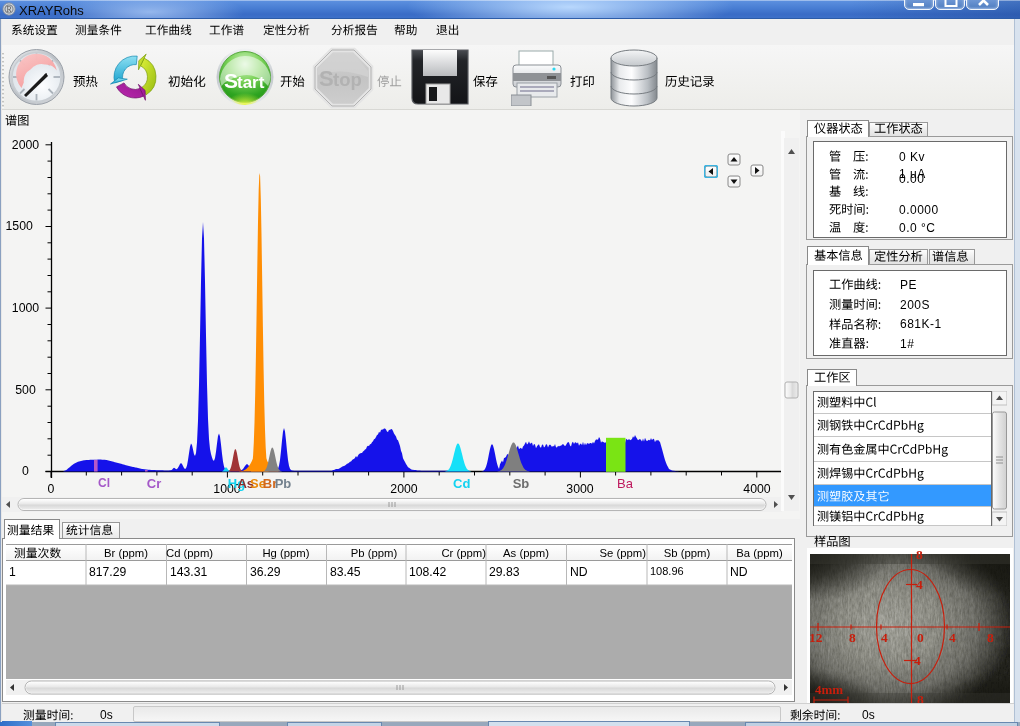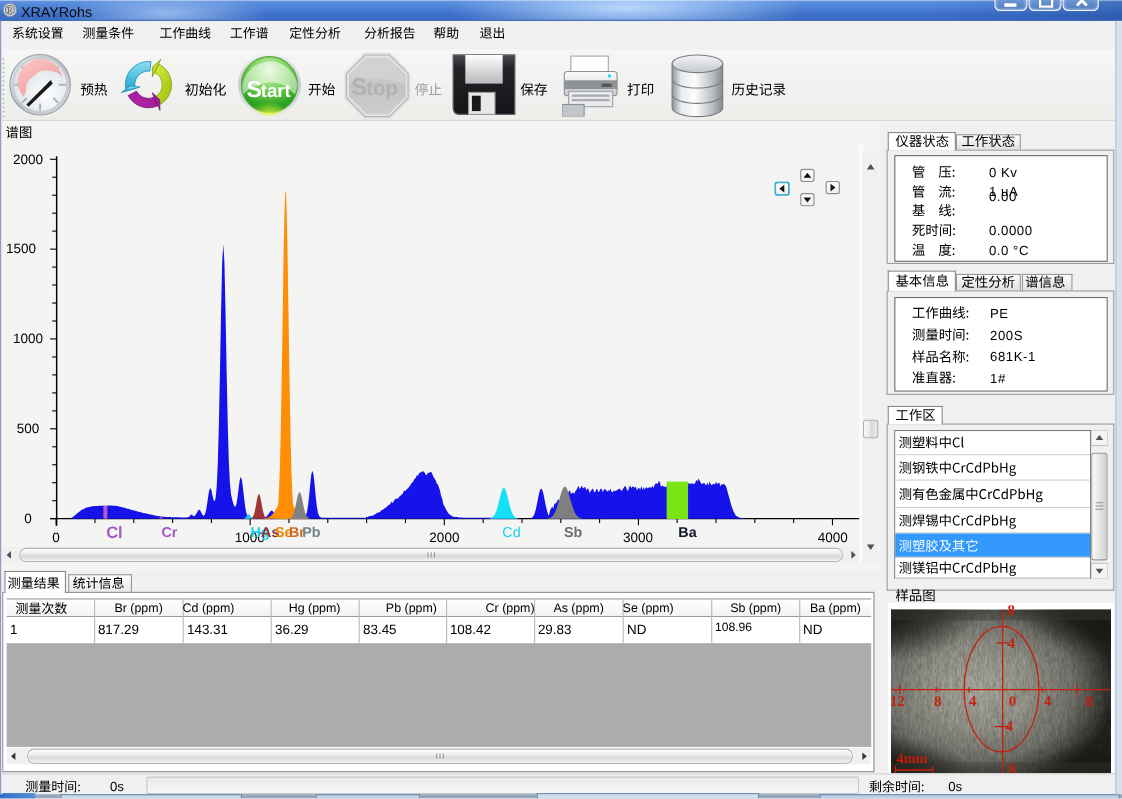--- a/index.html
+++ b/index.html
@@ -382,30 +382,30 @@
     <rect x="145" y="470.0" width="2.6" height="1.5" fill="#b558c8"></rect>
     <polygon points="220.9,471.5 220.9,471.5 221.6,471.4 222.3,471.2 223.0,470.8 223.7,470.0 224.4,469.0 225.1,467.9 225.8,467.3 226.5,467.4 227.2,468.3 227.9,469.4 228.6,470.3 229.3,471.0 230.0,471.3 230.7,471.4 231.4,471.5 231.4,471.5" fill="#14d2f0"></polygon>
     <polygon points="227.7,471.5 227.7,471.4 228.4,471.2 229.1,470.8 229.8,470.0 230.5,468.6 231.2,466.6 231.9,463.6 232.6,460.0 233.3,456.0 234.0,452.4 234.7,449.8 235.4,449.0 236.1,449.9 236.8,452.6 237.5,456.2 238.2,460.2 238.9,463.8 239.6,466.7 240.3,468.7 241.0,470.0 241.7,470.8 242.4,471.2 243.1,471.4 243.1,471.5" fill="#a03436"></polygon>
     <polygon points="238.8,471.5 238.8,471.4 239.5,471.3 240.2,471.3 240.9,471.2 241.6,471.0 242.3,470.9 243.0,470.7 243.7,470.4 244.4,470.1 245.1,469.7 245.8,469.3 246.5,468.7 247.2,468.1 247.9,467.3 248.6,466.4 249.3,465.4 250.0,464.4 250.7,463.2 251.4,461.9 252.1,460.6 252.8,459.2 253.5,457.8 254.2,456.5 254.9,455.1 255.6,453.9 256.3,452.8 257.0,451.9 257.7,451.2 258.4,450.6 259.1,450.3 259.8,450.3 260.5,450.5 261.2,450.9 261.9,451.6 262.6,452.4 263.3,453.4 264.0,454.6 264.7,455.9 265.4,457.2 266.1,458.6 266.8,460.0 267.5,461.4 268.2,462.7 268.9,463.9 269.6,465.0 270.3,466.0 271.0,466.9 271.7,467.7 272.4,468.4 273.1,469.0 273.8,469.5 274.5,470.0 275.2,470.3 275.9,470.6 276.6,470.8 277.3,471.0 278.0,471.1 278.7,471.2 279.4,471.3 280.1,471.4 280.8,471.4 280.8,471.5" fill="#ff8e04"></polygon>
     <polygon points="251.0,471.5 251.0,469.7 251.7,467.5 252.4,463.3 253.1,455.6 253.8,442.6 254.5,422.5 255.2,394.0 255.9,356.7 256.6,312.5 257.3,265.6 258.0,222.2 258.7,189.4 259.4,172.9 260.1,176.1 260.8,198.2 261.5,235.1 262.2,280.3 262.9,326.9 263.6,369.3 264.3,403.9 265.0,429.7 265.7,447.4 266.4,458.5 267.1,464.9 267.8,468.4 268.5,470.1 268.5,471.5" fill="#ff8e04"></polygon>
     <polygon points="262.7,471.5 262.7,471.4 263.4,471.2 264.1,470.9 264.8,470.4 265.5,469.6 266.2,468.4 266.9,466.7 267.6,464.4 268.3,461.6 269.0,458.3 269.7,454.9 270.4,451.7 271.1,449.2 271.8,447.7 272.5,447.4 273.2,448.4 273.9,450.5 274.6,453.5 275.3,456.8 276.0,460.2 276.7,463.3 277.4,465.8 278.1,467.8 278.8,469.2 279.5,470.1 280.2,470.7 280.9,471.1 281.6,471.3 282.3,471.4 282.3,471.5" fill="#828282"></polygon>
     <polygon points="444.9,471.5 444.9,471.3 445.6,471.2 446.3,471.0 447.0,470.7 447.7,470.3 448.4,469.7 449.1,468.9 449.8,467.7 450.5,466.3 451.2,464.5 451.9,462.3 452.6,459.8 453.3,457.0 454.0,454.1 454.7,451.3 455.4,448.6 456.1,446.3 456.8,444.6 457.5,443.6 458.2,443.4 458.9,444.0 459.6,445.4 460.3,447.4 461.0,449.9 461.7,452.7 462.4,455.6 463.1,458.5 463.8,461.1 464.5,463.4 465.2,465.4 465.9,467.1 466.6,468.4 467.3,469.3 468.0,470.0 468.7,470.6 469.4,470.9 470.1,471.1 470.8,471.3 471.5,471.4 471.5,471.5" fill="#16e0f8"></polygon>
     <polygon points="497.5,471.5 497.5,471.3 498.2,471.2 498.9,471.1 499.6,470.9 500.3,470.6 501.0,470.2 501.7,469.7 502.4,469.0 503.1,468.2 503.8,467.1 504.5,465.7 505.2,464.2 505.9,462.3 506.6,460.3 507.3,458.0 508.0,455.6 508.7,453.2 509.4,450.7 510.1,448.4 510.8,446.4 511.5,444.7 512.2,443.4 512.9,442.6 513.6,442.4 514.3,442.8 515.0,443.7 515.7,445.1 516.4,446.9 517.1,449.1 517.8,451.4 518.5,453.9 519.2,456.3 519.9,458.7 520.6,460.9 521.3,462.9 522.0,464.6 522.7,466.1 523.4,467.4 524.1,468.4 524.8,469.2 525.5,469.9 526.2,470.3 526.9,470.7 527.6,471.0 528.3,471.1 529.0,471.3 529.7,471.3 529.7,471.5" fill="#7f7f7f"></polygon>
     <rect x="606" y="437.8" width="19.5" height="34.0" fill="#7ae414"></rect>
   </svg>
-<div class="lat" style="left:92px;top:476px;width:24px;text-align:center;font-size:15px;font-weight:bold;color:#a458c8">Cl</div>
+<div class="lat" style="left:92px;top:476px;width:24px;text-align:center;font-size:12px;font-weight:bold;color:#a458c8">Cl</div>
 <div class="lat" style="left:142px;top:476px;width:24px;text-align:center;font-size:13px;font-weight:bold;color:#a458c8">Cr</div>
 <div class="lat" style="left:224.5px;top:476px;width:24px;text-align:center;font-size:13px;font-weight:bold;color:#14d2f0">Hg</div>
 <div class="lat" style="left:234px;top:476px;width:20px;text-align:right;font-size:13px;font-weight:bold;color:#882e2e">As</div>
 <div class="lat" style="left:246px;top:476px;width:24px;text-align:center;font-size:13px;font-weight:bold;color:#e8880a">Se</div>
 <div class="lat" style="left:258px;top:476px;width:24px;text-align:center;font-size:13px;font-weight:bold;color:#d2691e">Br</div>
 <div class="lat" style="left:271px;top:476px;width:24px;text-align:center;font-size:13px;font-weight:bold;color:#74828e">Pb</div>
-<div class="lat" style="left:453px;top:476px;width:24px;text-align:center;font-size:13px;font-weight:normal;color:#14d2f0">Cd</div>
+<div class="lat" style="left:453px;top:476px;width:24px;font-size:13px;font-weight:bold;color:#14d2f0">Cd</div>
 <div class="lat" style="left:509px;top:476px;width:24px;text-align:center;font-size:13px;font-weight:bold;color:#6e6e6e">Sb</div>
-<div class="lat" style="left:613px;top:476px;width:24px;text-align:center;font-size:13px;font-weight:bold;color:#0f172a">Ba</div>
+<div class="lat" style="left:613px;top:476px;width:24px;text-align:center;font-size:13px;font-weight:normal;color:#be185d">Ba</div>
 <svg class="abs" style="left:704px;top:165px" width="14" height="13">
 <rect x="1" y="1" width="12" height="11" rx="2" fill="#f2f2f2" stroke="#8a8a8a"></rect>
 <rect x="2" y="2" width="10" height="4.5" fill="#fbfbfb"></rect>
 <path d="M9 3 L9 10 L4.5 6.5 Z" fill="#111"></path>
     <rect x="0.5" y="0.5" width="13" height="12" rx="2.5" fill="none" stroke="#3bb3e0" stroke-width="1.6"></rect>
   </svg>
 <svg class="abs" style="left:727px;top:153px" width="14" height="13">
 <rect x="1" y="1" width="12" height="11" rx="2" fill="#f2f2f2" stroke="#8a8a8a"></rect>
 <rect x="2" y="2" width="10" height="4.5" fill="#fbfbfb"></rect>
 <path d="M3.5 8.5 L10.5 8.5 L7 4 Z" fill="#111"></path>
@@ -832,21 +832,21 @@
       <use href="#c6b21" x="2000"></use>
       <use href="#c6570" x="3000"></use>
     </g>
   </svg>
 <div class="lat" style="left:86px;top:547px;width:80px;text-align:center;font-size:11.3px;z-index:5">Br (ppm)</div>
 <div class="lat" style="left:166px;top:547px;width:80px;text-align:left;font-size:11.3px;z-index:5">Cd (ppm)</div>
 <div class="lat" style="left:246px;top:547px;width:80px;text-align:center;font-size:11.3px;z-index:5">Hg (ppm)</div>
 <div class="lat" style="left:326px;top:547px;width:96px;text-align:center;font-size:11.3px;z-index:5">Pb (ppm)</div>
 <div class="lat" style="left:406px;top:547px;width:80px;text-align:right;font-size:11.3px;z-index:5">Cr (ppm)</div>
 <div class="lat" style="left:486px;top:547px;width:80px;text-align:center;font-size:11.3px;z-index:5">As (ppm)</div>
-<div class="lat" style="left:566px;top:547px;width:80px;text-align:left;font-size:11.3px;z-index:5">Se (ppm)</div>
+<div class="lat" style="left:566px;top:547px;width:80px;text-align:right;font-size:11.3px;z-index:5">Se (ppm)</div>
 <div class="lat" style="left:647px;top:547px;width:80px;text-align:center;font-size:11.3px;z-index:5">Sb (ppm)</div>
 <div class="lat" style="left:727px;top:547px;width:65px;text-align:center;font-size:11.3px;z-index:5">Ba (ppm)</div>
 <div class="lat" style="left:9px;top:564.5px;font-size:12.2px;z-index:5">1</div>
 <div class="lat" style="left:89px;top:564.5px;font-size:12.2px;z-index:5">817.29</div>
 <div class="lat" style="left:170px;top:564.5px;font-size:12.2px;z-index:5">143.31</div>
 <div class="lat" style="left:250px;top:564.5px;font-size:12.2px;z-index:5">36.29</div>
 <div class="lat" style="left:330px;top:564.5px;font-size:12.2px;z-index:5">83.45</div>
 <div class="lat" style="left:409px;top:564.5px;font-size:12.2px;z-index:5">108.42</div>
 <div class="lat" style="left:489px;top:564.5px;font-size:12.2px;z-index:5">29.83</div>
 <div class="lat" style="left:570px;top:564.5px;font-size:12.2px;z-index:5">ND</div>

